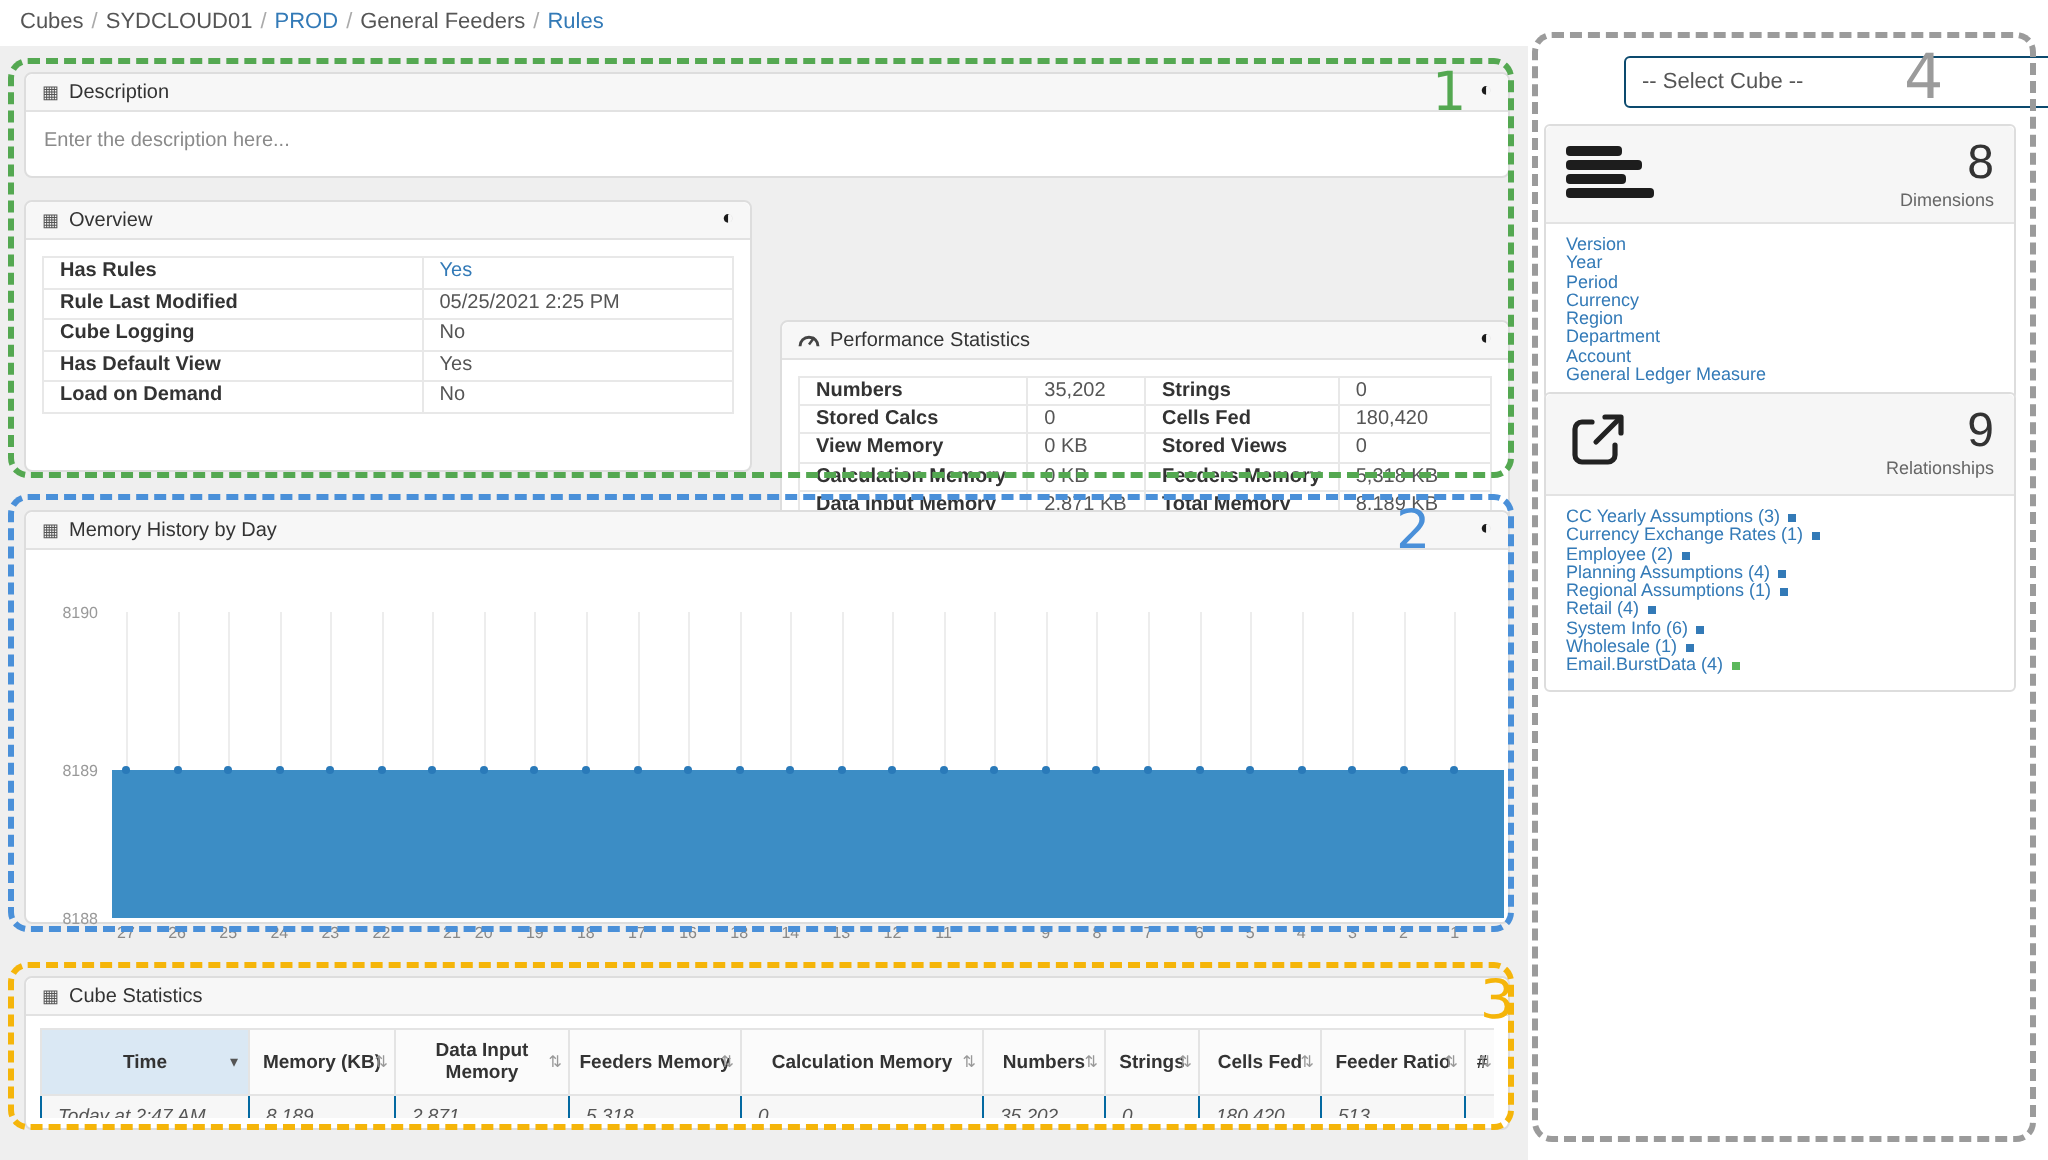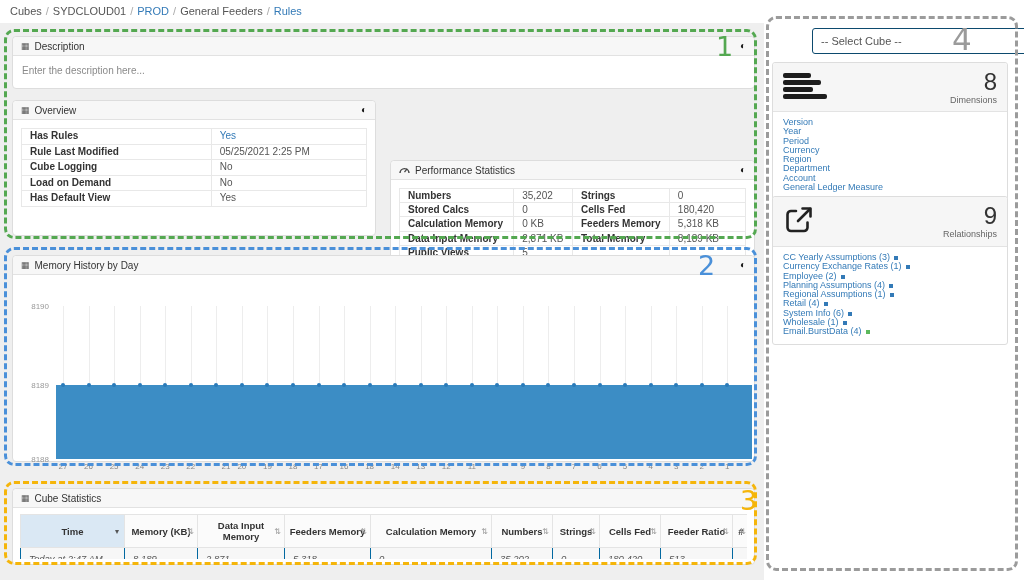--- a/index.html
+++ b/index.html
@@ -129,26 +129,26 @@
           </tr>
           <tr>
             <td class="k">Rule Last Modified</td>
             <td>05/25/2021 2:25 PM</td>
           </tr>
           <tr>
             <td class="k">Cube Logging</td>
             <td>No</td>
           </tr>
           <tr>
+            <td class="k">Has Default View</td>
+            <td>Yes</td>
+          </tr>
+          <tr>
             <td class="k">Load on Demand</td>
             <td>No</td>
-          </tr>
-          <tr>
-            <td class="k">Has Default View</td>
-            <td>Yes</td>
           </tr>
         </tbody>
     </table>
   </div>
 
   <div class="panel" id="panel-perf">
     <div class="panel-header">
       <span class="panel-icon" style="margin-right:5px;">
         <svg width="11" height="9" viewBox="0 0 12 10">
             <path d="M1 9 a5 5 0 0 1 10 0" fill="none" stroke="#444" stroke-width="1.6"></path>
@@ -170,20 +170,26 @@
             <td class="k">Numbers</td>
             <td>35,202</td>
             <td class="k">Strings</td>
             <td>0</td>
           </tr>
           <tr>
             <td class="k">Stored Calcs</td>
             <td>0</td>
             <td class="k">Cells Fed</td>
             <td>180,420</td>
+          </tr>
+          <tr>
+            <td class="k">View Memory</td>
+            <td>0 KB</td>
+            <td class="k">Stored Views</td>
+            <td>0</td>
           </tr>
           <tr>
             <td class="k">Calculation Memory</td>
             <td>0 KB</td>
             <td class="k">Feeders Memory</td>
             <td>5,318 KB</td>
           </tr>
           <tr>
             <td class="k">Data Input Memory</td>
             <td>2,871 KB</td>

